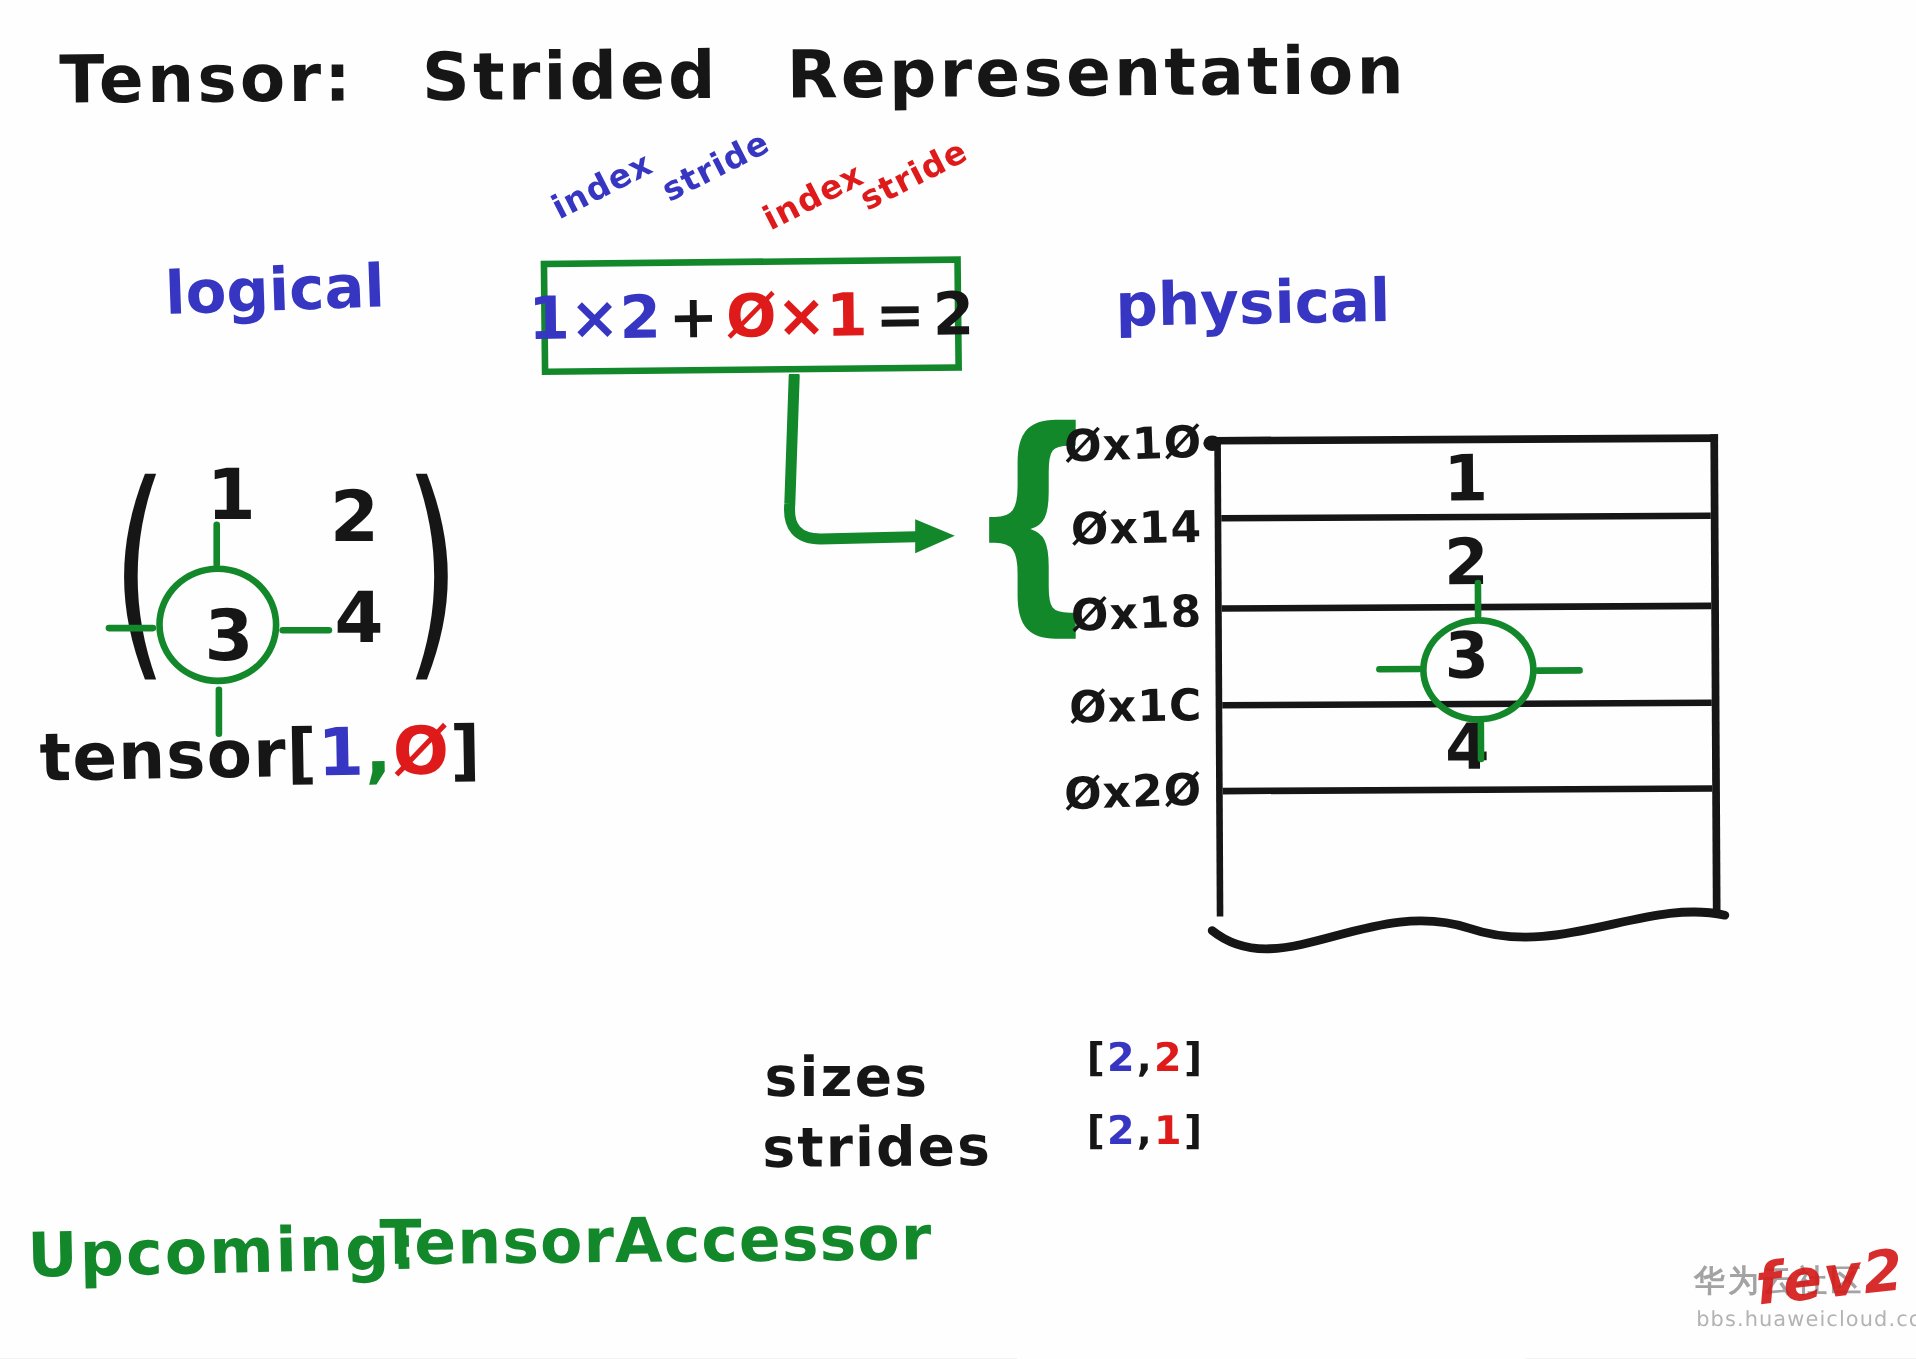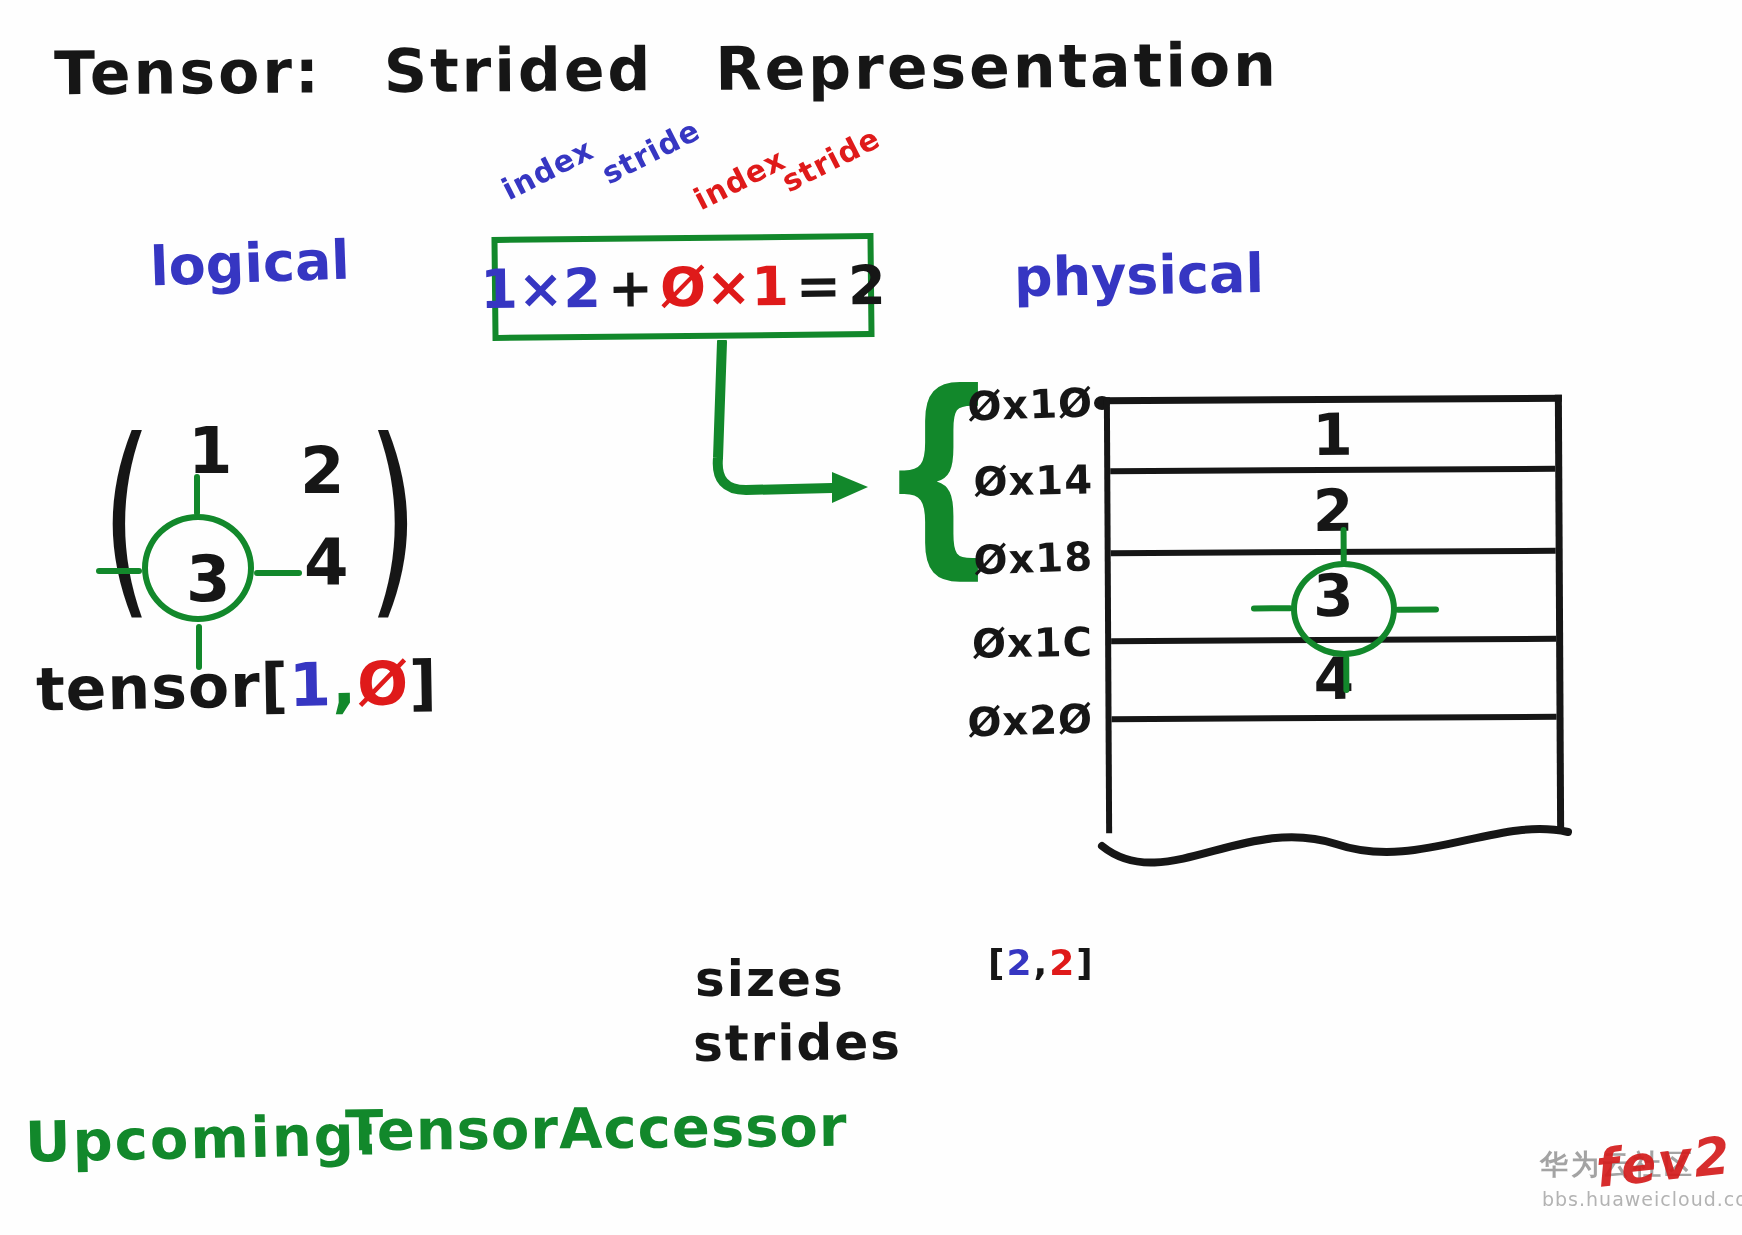--- a/index.html
+++ b/index.html
@@ -161,20 +161,23 @@
   </div>
   <svg class="abs wave-svg" width="482" height="110" viewBox="0 0 482 110">
     <path d="M 8 46 C 70 96 150 14 242 44 C 324 72 402 16 474 32" fill="#fefefe" stroke="#161616" stroke-width="8" stroke-linecap="round"></path>
   </svg>
 
   <div class="abs meta-label sizes-label">sizes</div>
   <div class="abs meta-val sizes-val">
     <span class="c-ink">[</span><span class="c-blue">2</span><span class="c-ink">,</span><span class="c-red">2</span><span class="c-ink">]</span>
   </div>
   <div class="abs meta-label strides-label">strides</div>
+  <div class="abs meta-val strides-val">
+    <span class="c-ink">[</span><span class="c-blue">2</span><span class="c-ink">,</span><span class="c-red">1</span><span class="c-ink">]</span>
+  </div>
 
   <div class="abs upcoming-label">Upcoming:</div>
   <div class="abs upcoming-value">TensorAccessor</div>
 
   <div class="abs wm-site">华为云社区</div>
   <div class="abs wm-url">bbs.huaweicloud.com</div>
   <div class="abs wm-sign">fev2</div>
 
 </div>
 

